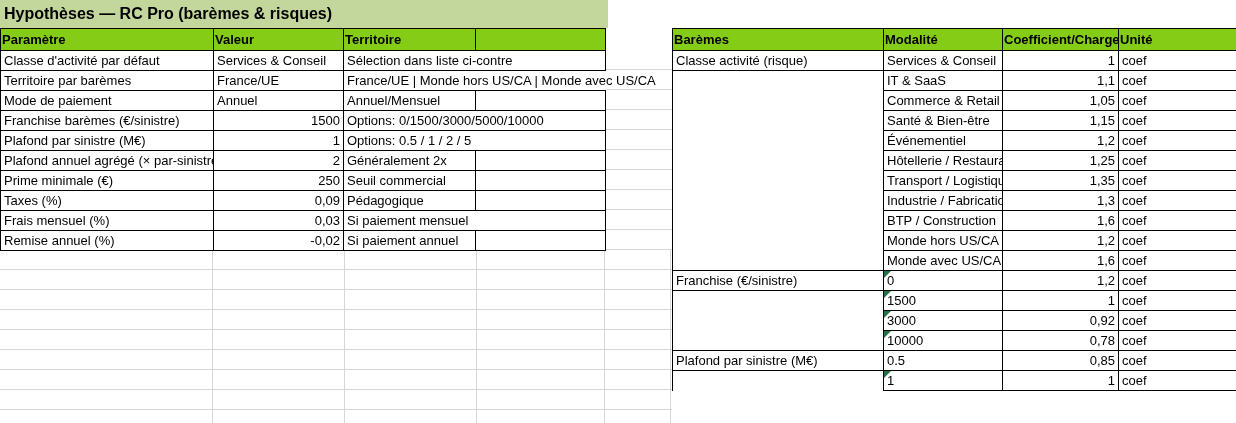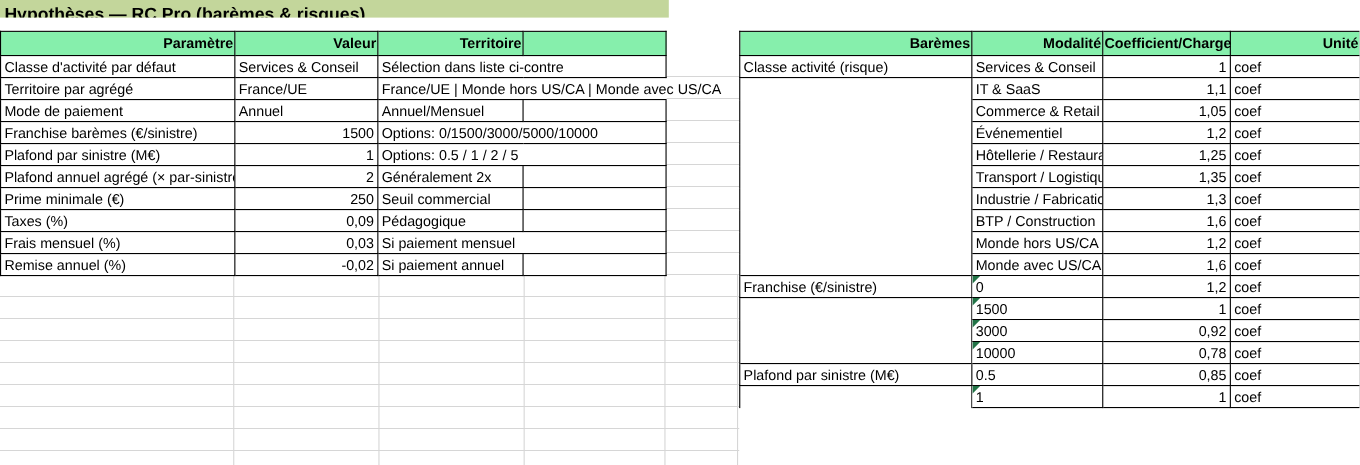--- a/index.html
+++ b/index.html
@@ -13,21 +13,21 @@
     color:#000;
   }
   
   .grid-h{
     position:absolute;left:0;top:50px;width:672px;height:361px;z-index:0;
     background:repeating-linear-gradient(to bottom, transparent 0, transparent 19px, #d6d6d6 19px, #d6d6d6 20px);
   }
   .grid-v{position:absolute;top:250px;height:173px;width:1px;background:#d6d6d6;z-index:0;}
   
   .title-band{
-    position:absolute;left:0;top:0;width:608px;height:16px;z-index:2;
+    position:absolute;left:0;top:0;width:608px;height:28px;z-index:2;
     background:#c3d69b;
     font-weight:bold;font-size:16px;line-height:28px;
     padding-left:4px;box-sizing:border-box;
     white-space:nowrap;overflow:hidden;
   }
   table{
     position:absolute;z-index:1;
     border-collapse:collapse;table-layout:fixed;
     font-size:13px;
   }
@@ -35,21 +35,21 @@
   #right-table{left:672px;top:28px;width:564px;}
   th,td{
     height:20px;line-height:19px;
     padding:0 3px;box-sizing:border-box;
     border:1px solid #000;
     background:#fff;
     white-space:nowrap;overflow:hidden;
     font-weight:normal;text-align:left;
   }
   th{
-    background:#86efac;font-weight:bold;text-align:right;
+    background:#84cc16;font-weight:bold;text-align:left;
     height:22px;line-height:21px;overflow:visible;padding:0 1px;
   }
   td.right{text-align:right;}
   td.no-right{border-right:none;}
   td.spill{overflow:visible;}
   td.b-follow{border-top:none;border-bottom:none;}
   td.flag{position:relative;}
   td.flag::before{
     content:"";position:absolute;top:0;left:0;width:0;height:0;
     border-style:solid;border-width:7px 7px 0 0;
@@ -85,21 +85,21 @@
           <th></th>
         </tr>
       </thead>
     <tbody>
         <tr>
           <td>Classe d'activité par défaut</td>
           <td>Services &amp; Conseil</td>
           <td colspan="2">Sélection dans liste ci-contre</td>
         </tr>
         <tr>
-          <td>Territoire par agrégé</td>
+          <td>Territoire par barèmes</td>
           <td>France/UE</td>
           <td class="spill no-right" colspan="2">France/UE | Monde hors US/CA | Monde avec US/CA</td>
         </tr>
         <tr>
           <td>Mode de paiement</td>
           <td>Annuel</td>
           <td>Annuel/Mensuel</td>
           <td></td>
         </tr>
         <tr>
@@ -173,20 +173,26 @@
           <td>coef</td>
         </tr>
         <tr>
           <td class="b-follow"></td>
           <td>Commerce &amp; Retail</td>
           <td class="right">1,05</td>
           <td>coef</td>
         </tr>
         <tr>
           <td class="b-follow"></td>
+          <td>Santé &amp; Bien-être</td>
+          <td class="right">1,15</td>
+          <td>coef</td>
+        </tr>
+        <tr>
+          <td class="b-follow"></td>
           <td>Événementiel</td>
           <td class="right">1,2</td>
           <td>coef</td>
         </tr>
         <tr>
           <td class="b-follow"></td>
           <td>Hôtellerie / Restauration</td>
           <td class="right">1,25</td>
           <td>coef</td>
         </tr>

